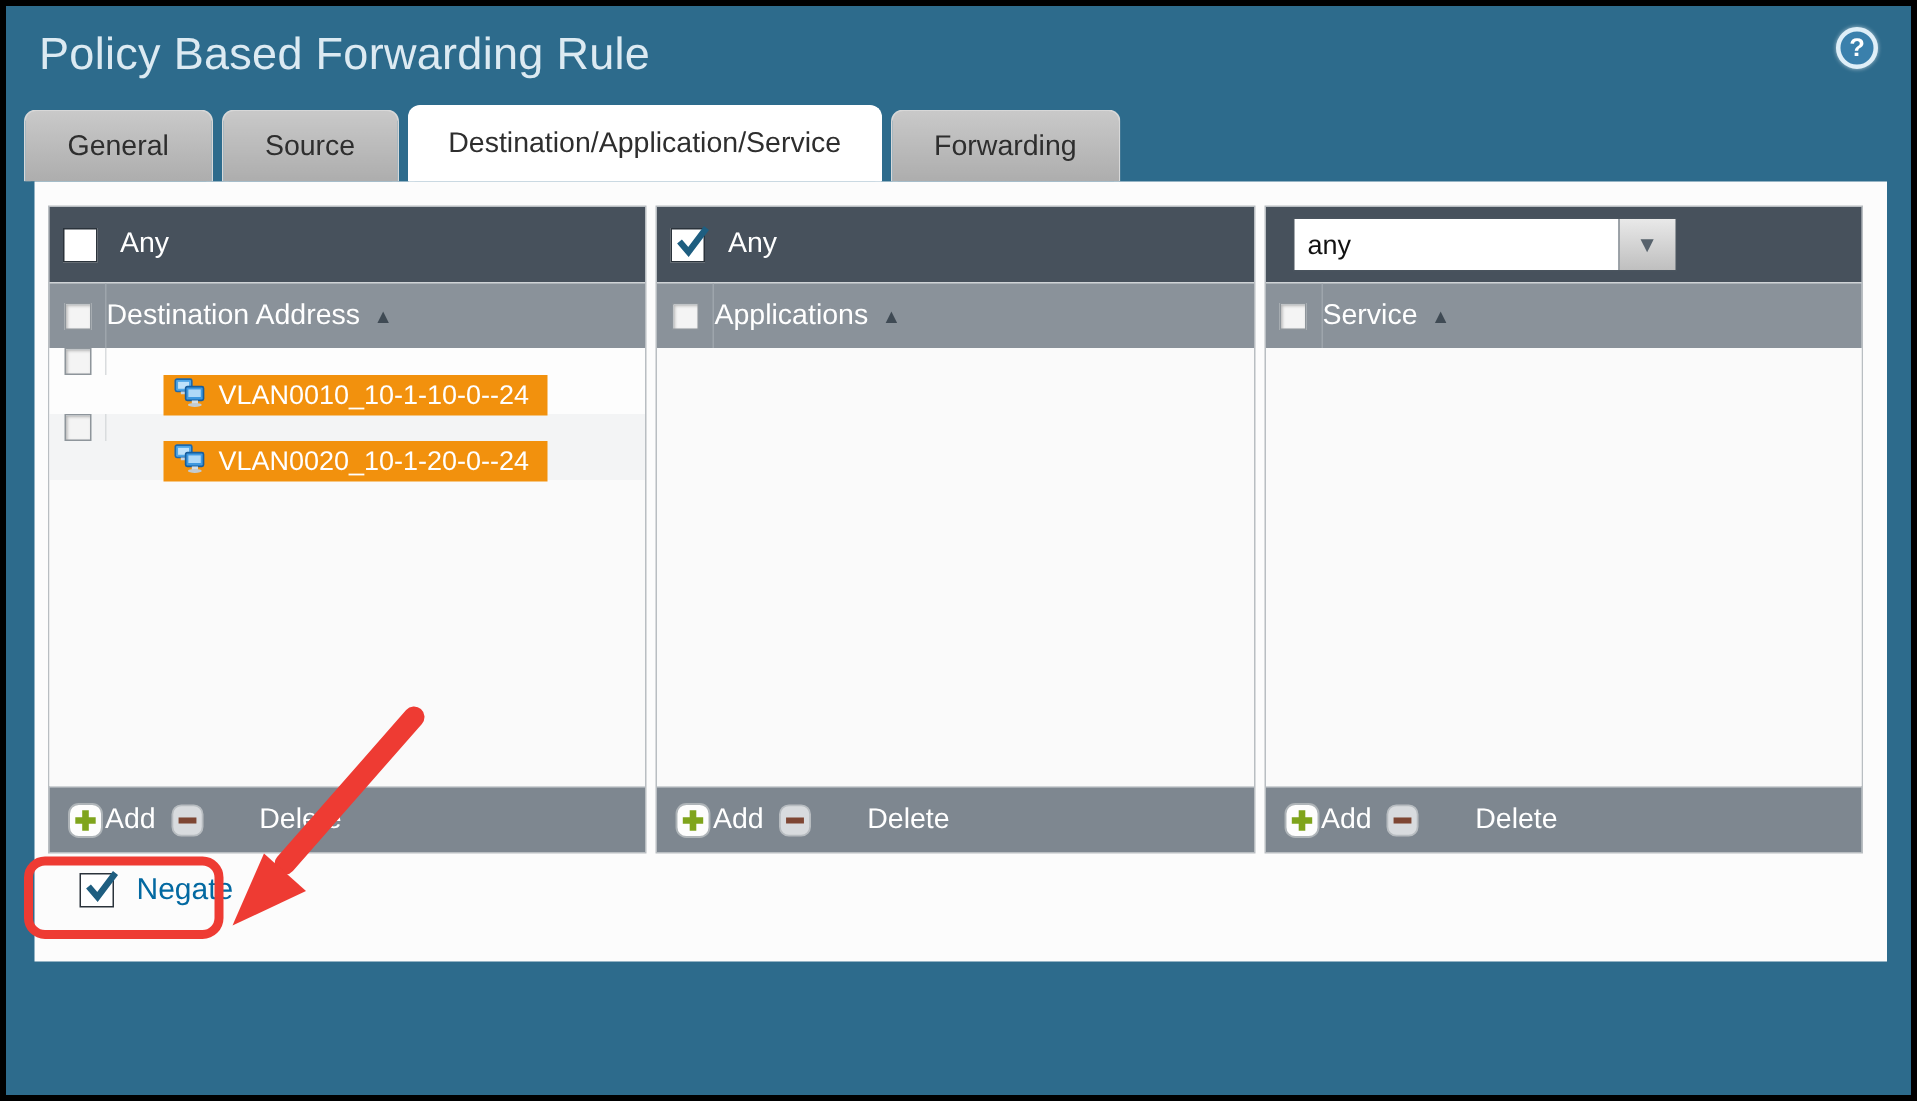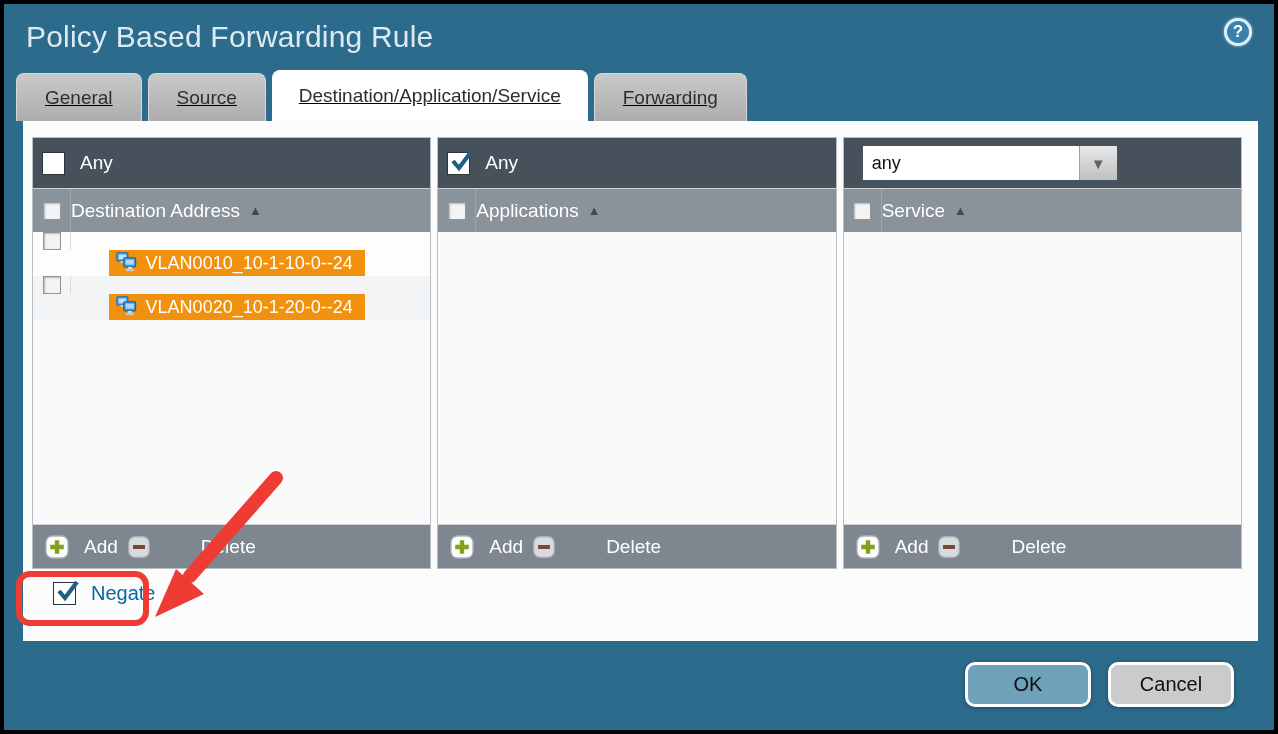--- a/index.html
+++ b/index.html
@@ -20,21 +20,21 @@
   .title { position: absolute; top: 16px; left: 22px; font-size: 30px; color: #DCEAF2; letter-spacing: .2px; }
   .help {
     position: absolute; top: 14px; right: 22px; width: 28px; height: 28px;
     border-radius: 50%; background: #3A80AC;
     border: 3px solid #DFEFF8; box-shadow: 0 0 3px rgba(255,255,255,.6);
     color: #fff; font-size: 17px; font-weight: bold;
     display: flex; align-items: center; justify-content: center; cursor: pointer;
   }
 
   
-  .tabs { position: absolute; top: 66px; left: 12px; right: 12px; height: 51px; display: flex; align-items: flex-end; gap: 6px; text-decoration: underline; }
+  .tabs { position: absolute; top: 66px; left: 12px; right: 12px; height: 51px; display: flex; align-items: flex-end; gap: 6px; }
   .tab {
     height: 48px; padding: 0 28px; display: flex; align-items: center;
     background: linear-gradient(#c9c9c9, #adadad);
     border: 1px solid #d8d8d8; border-bottom: none;
     border-radius: 8px 8px 0 0;
     font-size: 19px; color: #2E2E2E; cursor: pointer; white-space: nowrap;
   }
   .tab.active {
     height: 51px; background: #fff; border-color: #fff;
     padding: 0 26px; z-index: 3;
@@ -61,21 +61,21 @@
   .row.alt { background: #F3F4F5; }
   .row .cbcell { width: 38px; display: flex; justify-content: center; align-self: stretch; align-items: center; border-right: 1px solid #D9DCDE; }
   .chip {
     margin-left: 10px; height: 29px; display: flex; align-items: center;
     background: var(--selected-row-highlight, #F2910D);
     padding: 0 12px 0 6px; cursor: pointer;
   }
   .chip .txt { color: #fff; font-size: 18px; margin-left: 8px; white-space: nowrap; }
 
   .foot { height: 44px; background: var(--footer-bar, #7E8790); display: flex; align-items: center; padding-left: 12px; gap: 10px; flex: none; border-top: 1px solid #cfd3d6; }
-  .btn-ad { display: flex; align-items: center; gap: 15px; cursor: pointer; }
+  .btn-ad { display: flex; align-items: center; gap: 1px; cursor: pointer; }
   .btn-ad .t { font-size: 19px; color: #fff; }
   .btn-ad.disabled { cursor: default; }
   .btn-ad.disabled .t { color: #ffffff; margin-left: 36px; }
 
   
   .cb { background: #fff; border: 1px solid #8E959B; position: relative; display: inline-block; cursor: pointer; }
   .cb.big { width: 23px; height: 23px; border-color: #2B333B; }
   .cb.small { width: 18px; height: 18px; background: #F4F4F4; box-shadow: inset 1px 1px 2px rgba(0,0,0,.25); }
   .cb svg { position: absolute; left: 1px; top: -4px; width: 24px; height: 24px; }
 
@@ -273,18 +273,14 @@
     </div>
   </div>
 
   <div class="red-rect"></div>
 
   <svg class="arrow-svg" width="1278" height="734" viewBox="0 0 1278 734">
     <line x1="272" y1="474" x2="186" y2="572" stroke="#EE3B33" stroke-width="14" stroke-linecap="round"></line>
     <polygon points="151,613 172,565 200,590" fill="#EE3B33"></polygon>
   </svg>
 
-  <div class="ok-cancel">
-    <div class="okc ok">OK</div>
-    <div class="okc cancel">Cancel</div>
-  </div>
 
 </div>
 
 </body></html>

